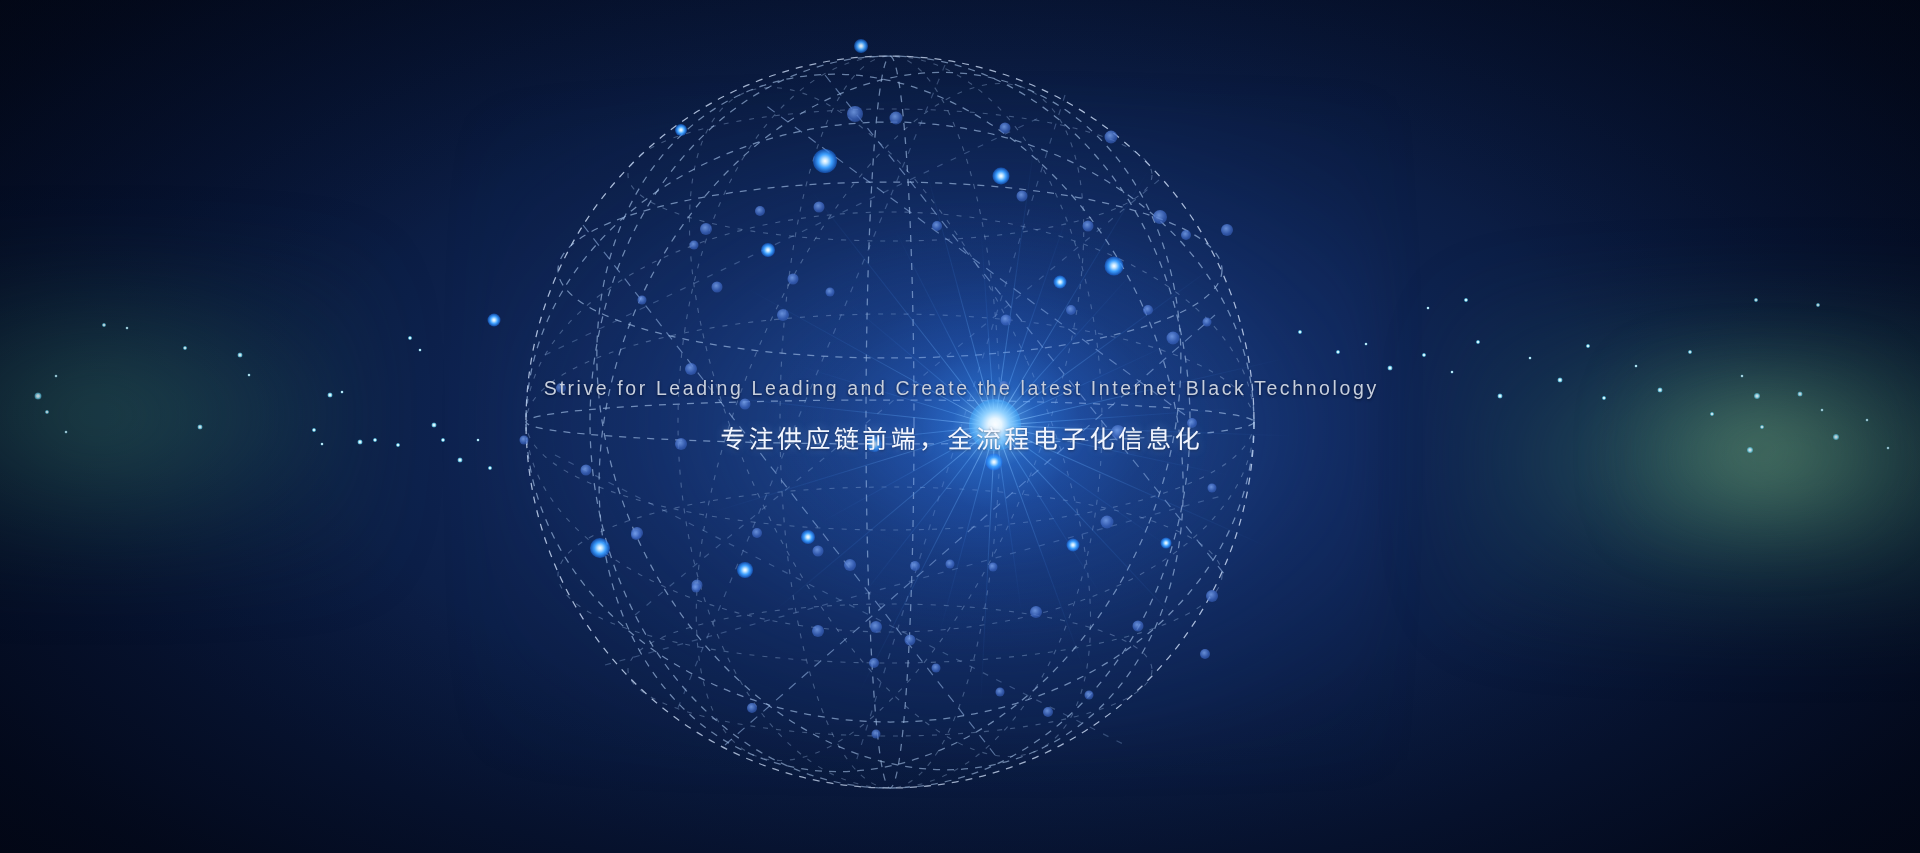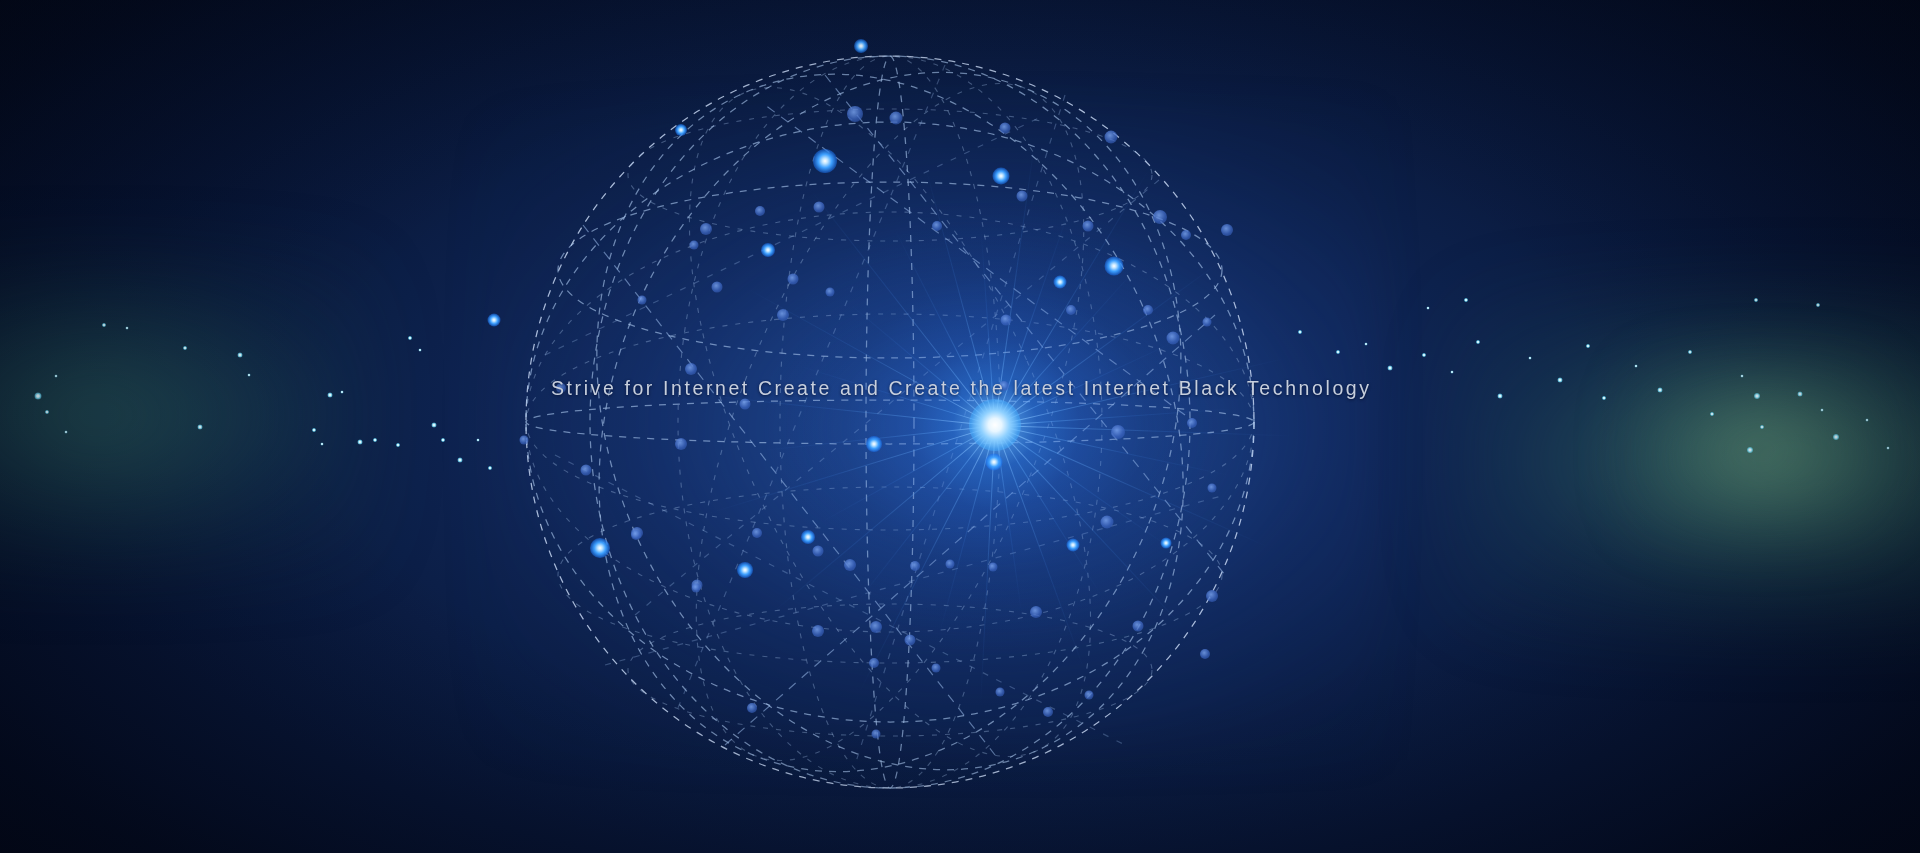--- a/index.html
+++ b/index.html
@@ -479,16 +479,17 @@
     <span class="spark" style="left:1888px; top:448px; width:3px; height:3px;"></span>
     <span class="spark" style="left:1756px; top:300px; width:4px; height:4px;"></span>
     <span class="spark" style="left:1818px; top:305px; width:4px; height:4px;"></span>
     <span class="spark" style="left:1428px; top:308px; width:3px; height:3px;"></span>
     <span class="spark" style="left:1466px; top:300px; width:4px; height:4px;"></span>
   </div>
 
   <div class="vignette"></div>
 
   <div class="copy">
-    <p class="subline">Strive for Internet Create and Create the latest Internet Black Technology</p>
+    <p class="subline">Strive for Leading Leading and Create the latest Internet Black Technology</p>
+    <p class="tagline">专注供应链前端，全流程电子化信息化</p>
   </div>
 
 </div>
 
 </body></html>

